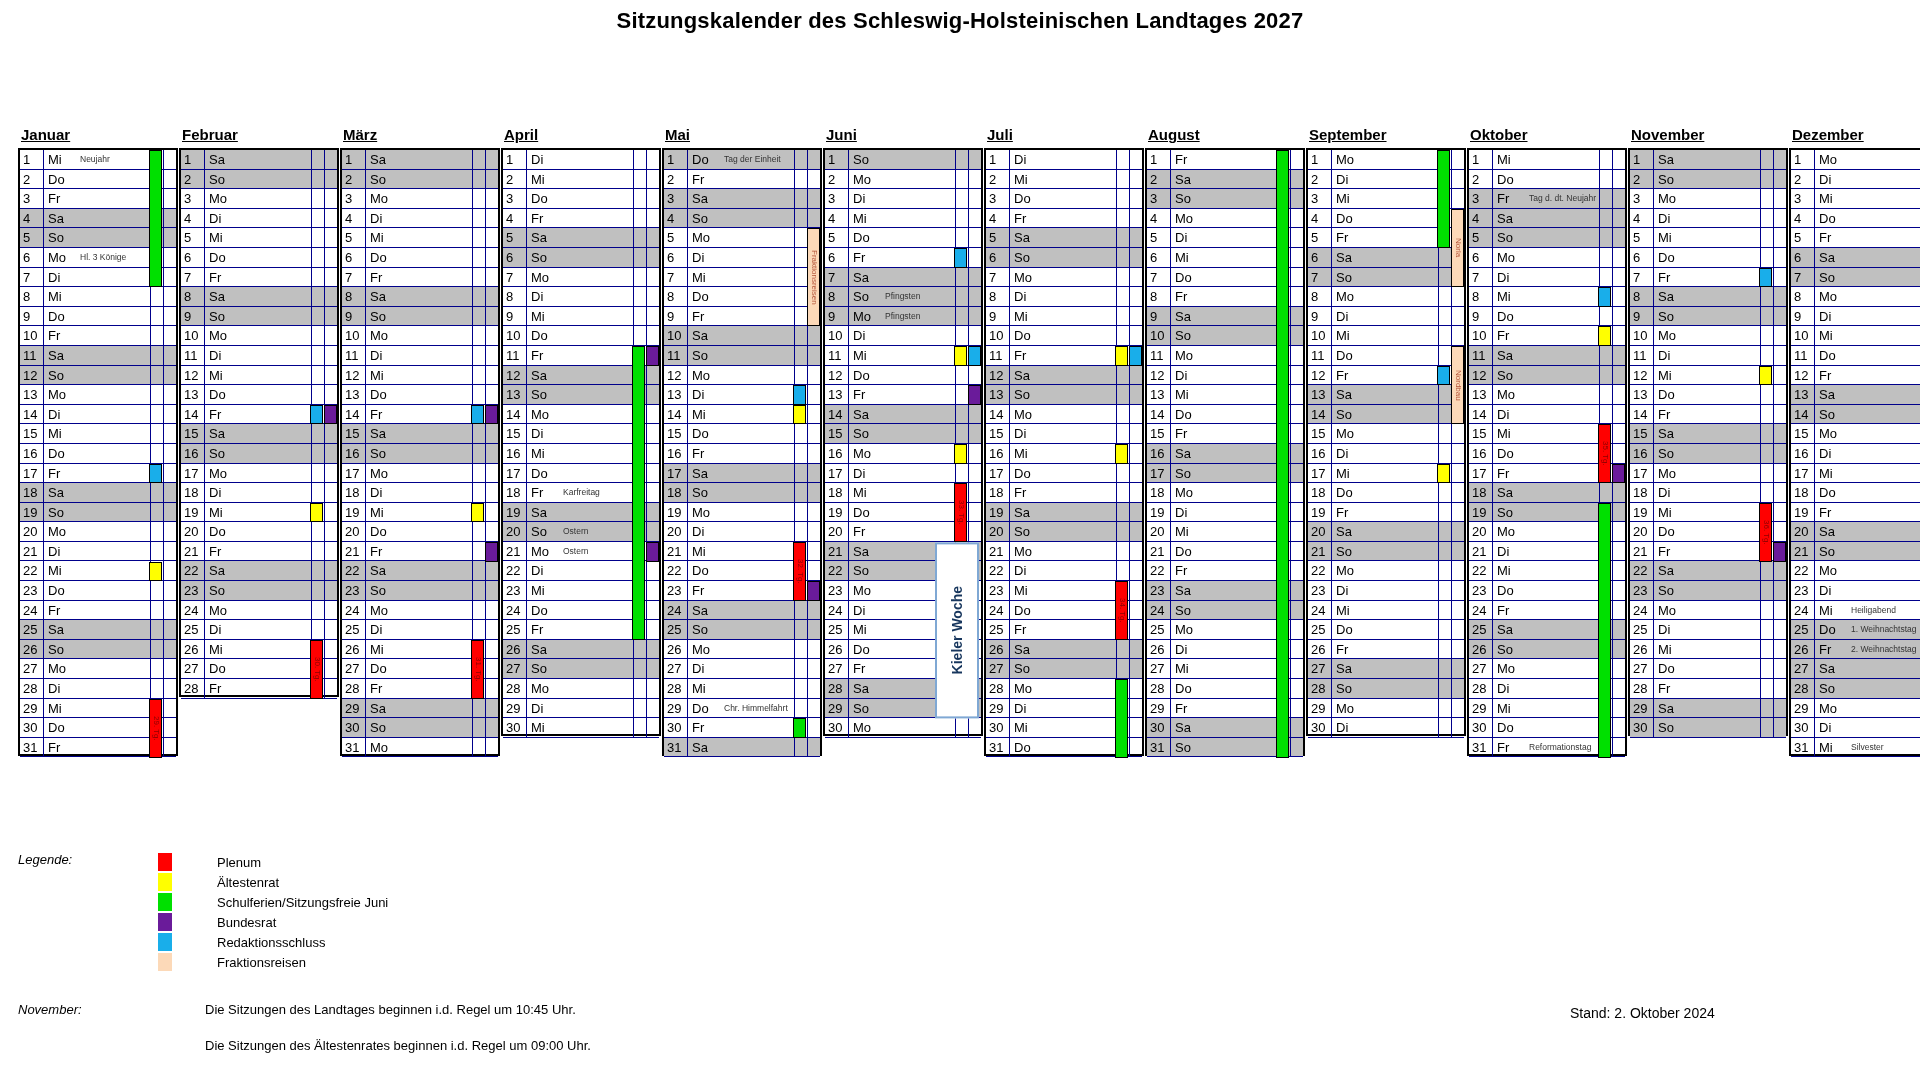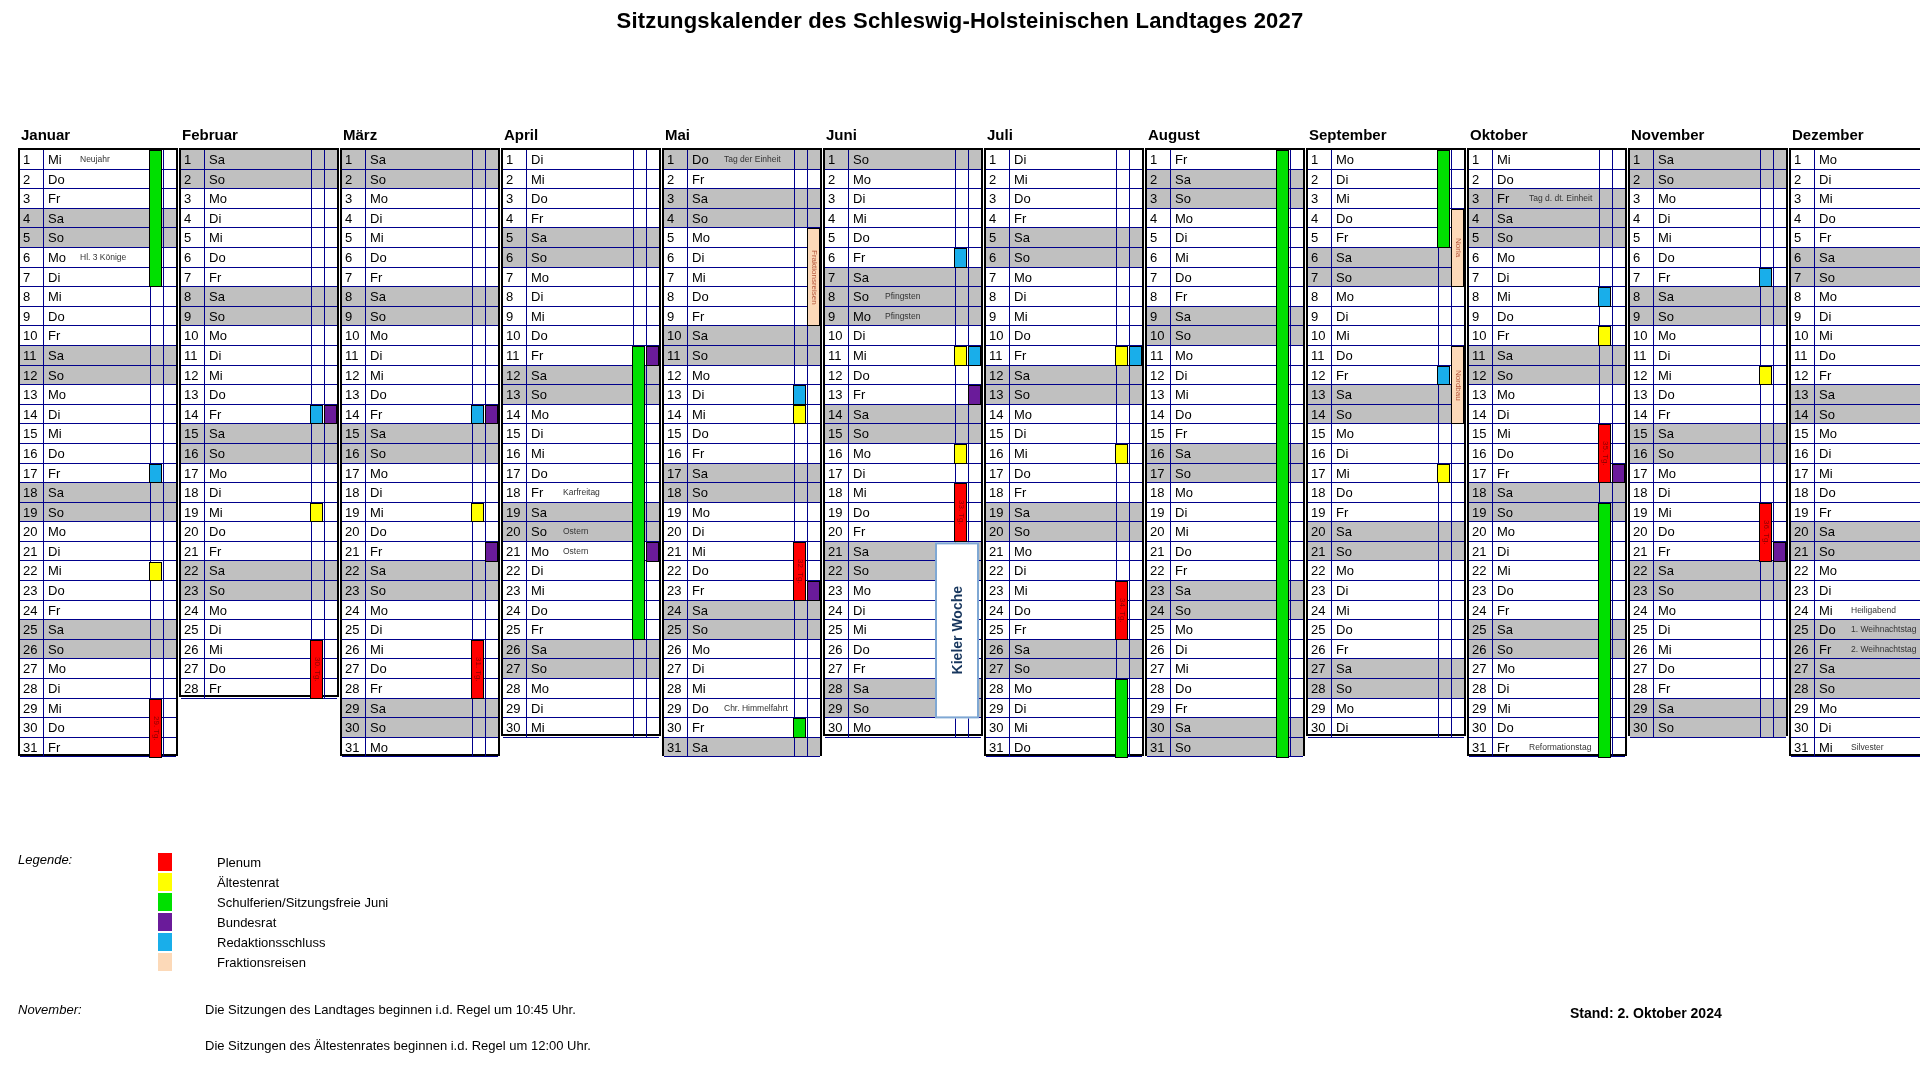--- a/index.html
+++ b/index.html
@@ -22,20 +22,21 @@
   #cal {
     position:absolute;
     left:18px; top:126px;
     display:flex;
     gap:0px;
   }
   .month { width:160px; margin-right:1px; }
   .mname {
     font-size:15px; font-weight:bold; height:22px;
     padding-left:3px;
+    text-decoration:underline;
   }
   .mbody {
     border:2px solid #000;
     background:#fff;
   }
   .day {
     display:flex;
     align-items:stretch;
     height:19.6px;
     border-bottom:1px solid #00008b;
@@ -89,21 +90,21 @@
     display:flex; align-items:center; justify-content:center;
   }
   
   #legend { position:absolute; left:18px; top:852px; font-size:13px; }
   .lgrow { display:flex; align-items:center; height:20px; }
   .lgsw { width:14px; height:18px; margin-left:140px; }
   .lglab { margin-left:45px; }
   #legtitle { position:absolute; left:18px; top:852px; font-style:italic; font-size:13px; }
   #hinweise { position:absolute; left:18px; top:1002px; font-style:italic; font-size:13px; }
   .hintline { position:absolute; left:205px; font-size:13px; }
-  #stand { position:absolute; left:1760px; top:1005px; font-size:14px; font-weight:bold; white-space:nowrap; transform:translateX(-190px);}
+  #stand { position:absolute; left:1760px; top:1005px; font-size:14px; font-weight:normal; white-space:nowrap; transform:translateX(-190px);}
 </style>
 </head>
 <body>
 
 <div id="title">Sitzungskalender des Schleswig-Holsteinischen Landtages 2027</div>
 
 <div id="cal">
     <div class="month">
       <div class="mname">Januar</div>
       <div class="mbody" style="position: relative; height: 607.6px;">
@@ -2133,21 +2134,21 @@
         <div class="day">
           <div class="dnum">2</div>
           <div class="dwd">Do</div>
           <div class="dnote"></div>
           <div class="mk"></div>
           <div class="mk2"></div>
         </div>
         <div class="day we">
           <div class="dnum">3</div>
           <div class="dwd">Fr</div>
-          <div class="dnote">Tag d. dt. Einheit</div>
+          <div class="dnote">Tag d. dt. Neujahr</div>
           <div class="mk"></div>
           <div class="mk2"></div>
         </div>
         <div class="day we">
           <div class="dnum">4</div>
           <div class="dwd">Sa</div>
           <div class="dnote"></div>
           <div class="mk"></div>
           <div class="mk2"></div>
         </div>
@@ -2757,16 +2758,16 @@
     </div>
     <div class="lgrow">
       <div class="lgsw" style="background: rgb(252, 217, 184);"></div>
       <div class="lglab">Fraktionsreisen</div>
     </div>
   </div>
 
 <div id="hinweise">November:</div>
 <div id="hints">
     <div class="hintline" style="top: 1002px;">Die Sitzungen des Landtages beginnen i.d. Regel um 10:45 Uhr.</div>
-    <div class="hintline" style="top: 1038px;">Die Sitzungen des Ältestenrates beginnen i.d. Regel um 12:00 Uhr.</div>
+    <div class="hintline" style="top: 1038px;">Die Sitzungen des Ältestenrates beginnen i.d. Regel um 09:00 Uhr.</div>
   </div>
 
 <div id="stand">Stand:  2. Oktober 2024</div>
 
 </body></html>

